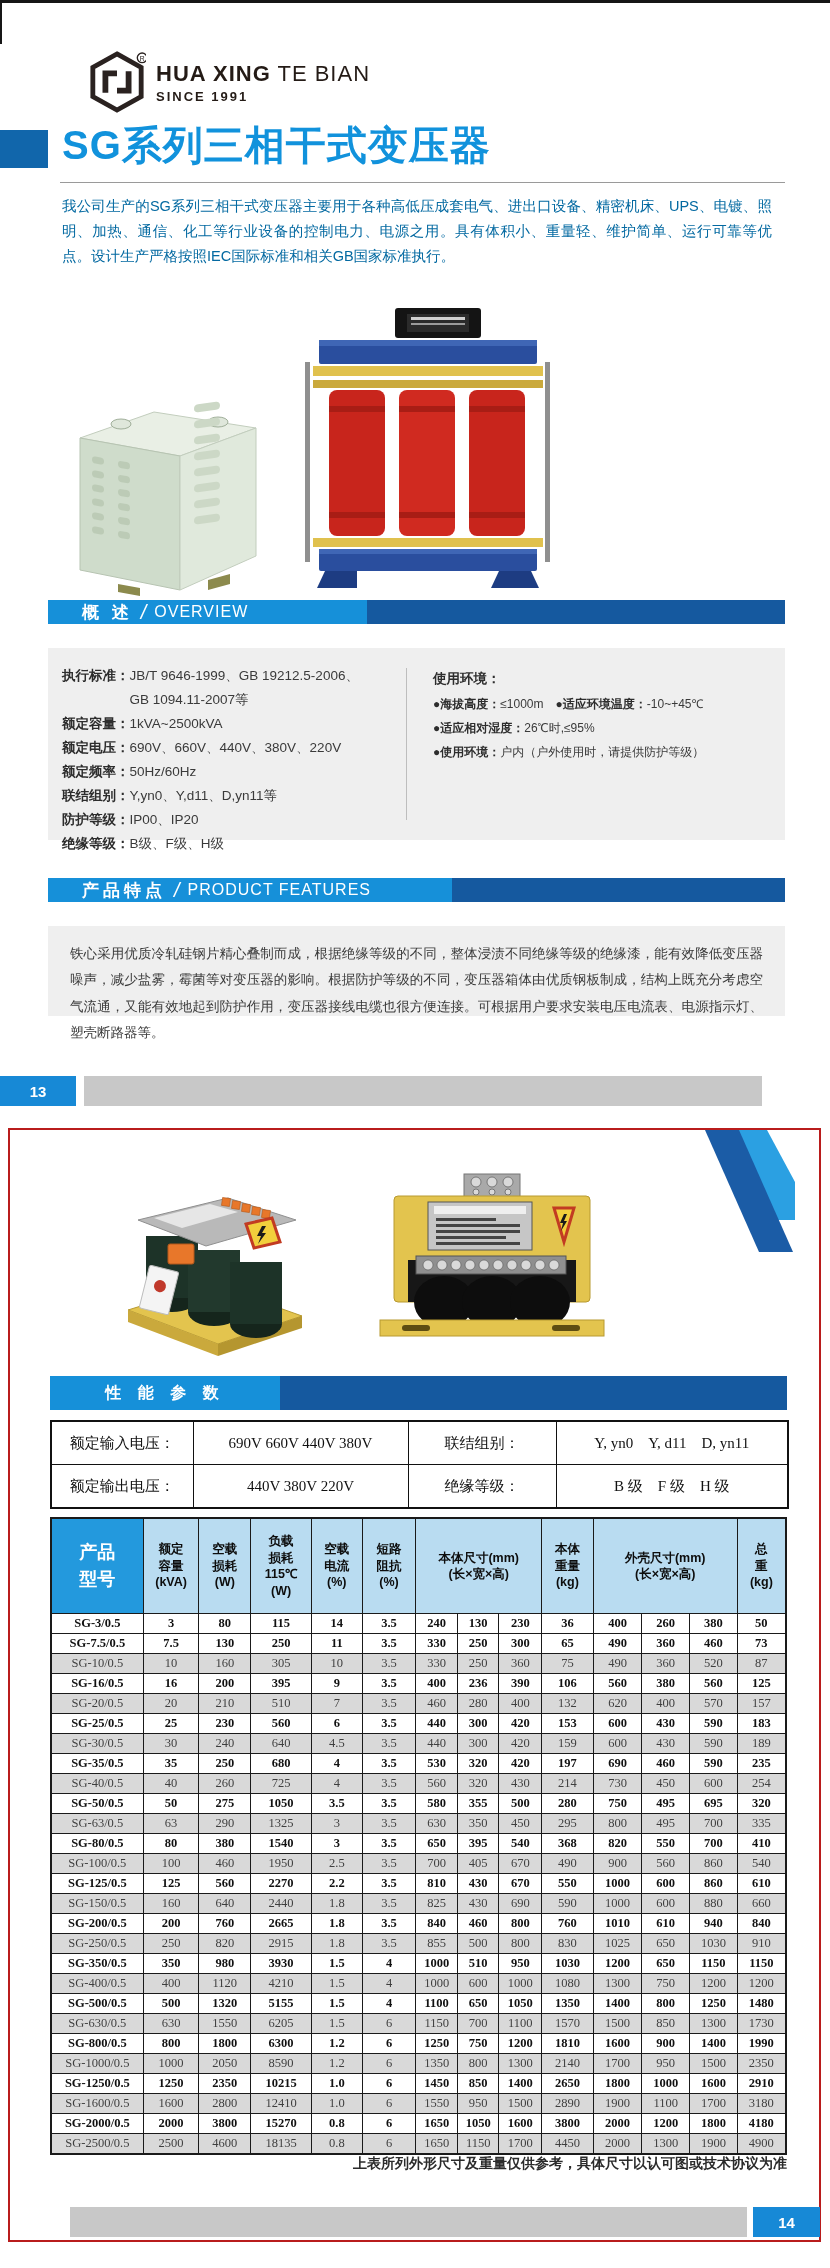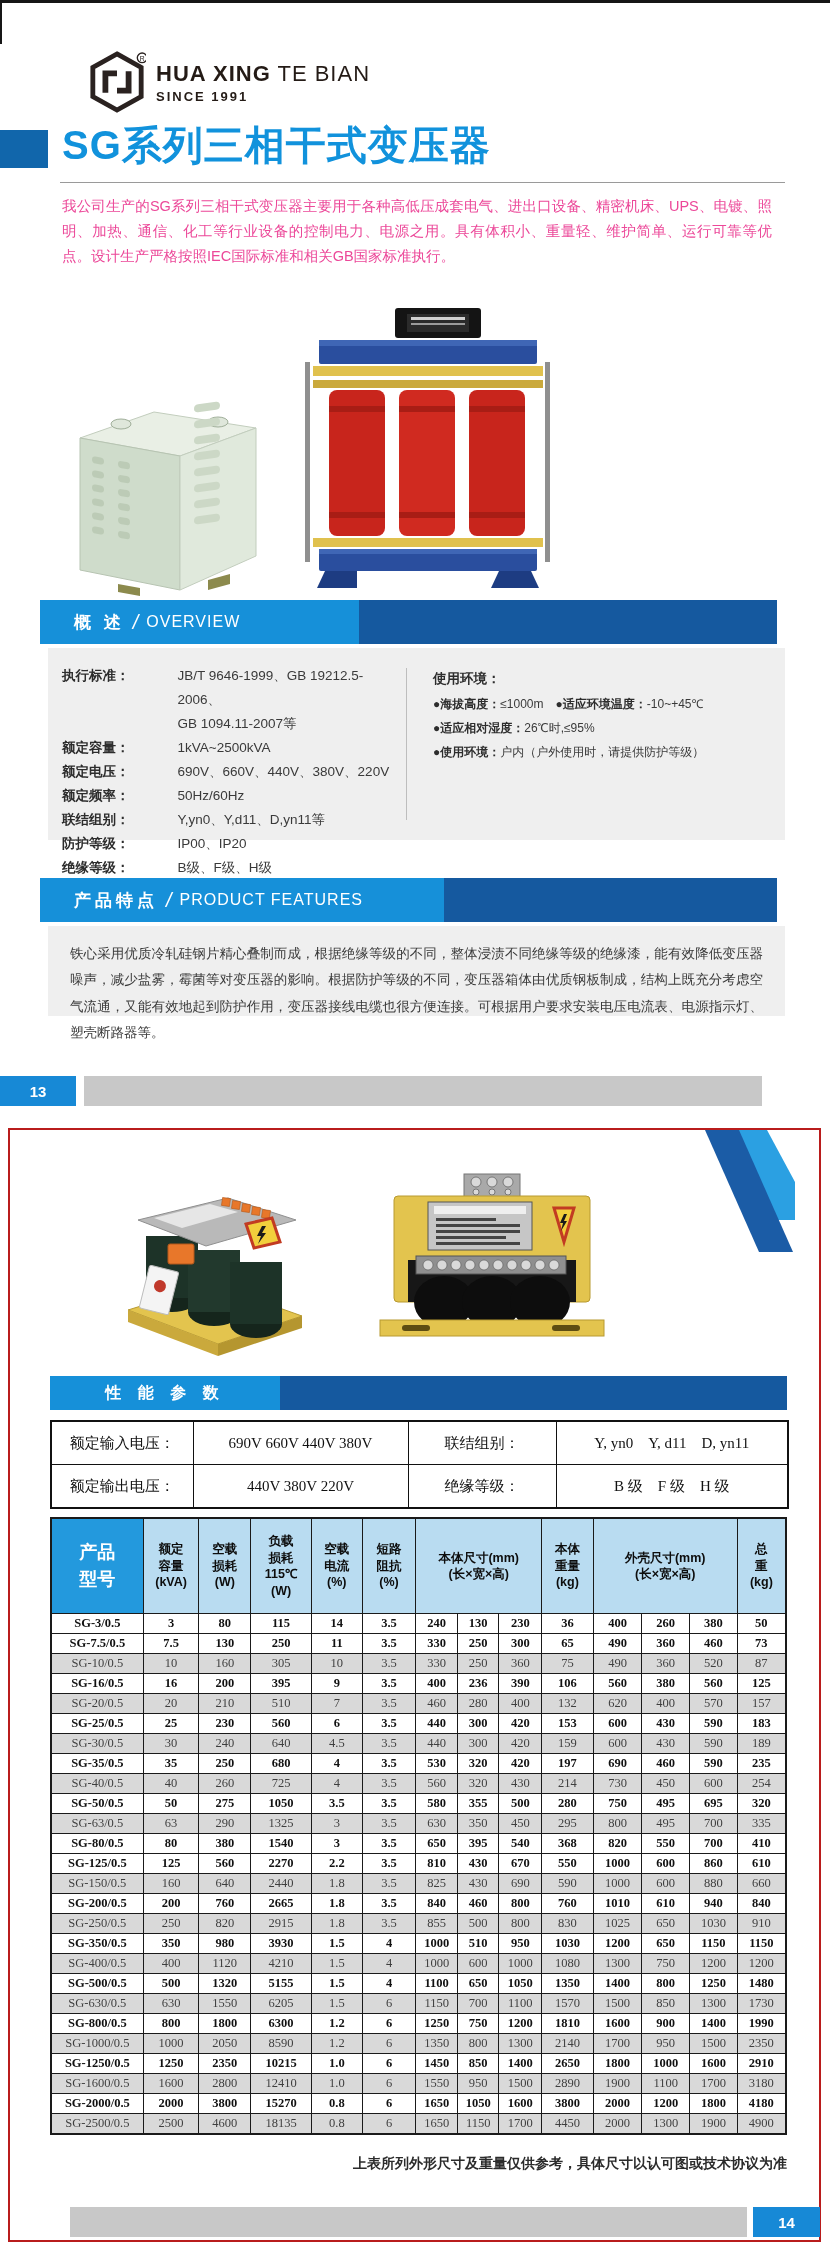--- a/index.html
+++ b/index.html
@@ -19,38 +19,38 @@
   .logo-text .line1{font-size:22px;letter-spacing:1px;color:#241b16;}
   .logo-text .line1 .heavy{font-weight:800;}
   .logo-text .line1 .light{font-weight:400;}
   .logo-text .line2{font-size:13px;font-weight:700;letter-spacing:2px;color:#241b16;margin-top:2px;}
 
   
   .title-square{left:0;top:130px;width:48px;height:38px;background:#1166ab;}
   .page-title{left:62px;top:118px;font-size:40px;font-weight:800;color:#1192dc;letter-spacing:1px;white-space:nowrap;}
   .title-rule{left:60px;top:182px;width:725px;height:1px;background:#9a9a9a;}
 
-  .intro{left:62px;top:194px;width:710px;font-size:14.5px;line-height:1.72;color:#ec4899;text-align:justify;}
+  .intro{left:62px;top:194px;width:710px;font-size:14.5px;line-height:1.72;color:#0369a1;text-align:justify;}
 
   
-  .bar{height:44px;width:737px;left:40px;display:flex;}
+  .bar{height:24px;width:737px;left:48px;display:flex;}
   .bar .seg-light{background:#1690d9;color:#fff;display:flex;align-items:center;padding-left:34px;}
   .bar .seg-dark{background:#15599f;flex:1;}
   .bar .zh{font-size:17px;font-weight:700;letter-spacing:4px;}
   .bar .sep{font-size:20px;font-weight:300;margin:0 8px;font-style:italic;}
   .bar .en{font-size:16px;letter-spacing:1px;}
 
   .gray-box{left:48px;width:737px;background:#efefef;box-sizing:border-box;}
   .overview-box{top:648px;height:192px;display:flex;padding:16px 0;}
   .ov-left{width:358px;padding-left:14px;box-sizing:border-box;}
   .ov-div{width:1px;background:#bdbdbd;margin:4px 0;}
   .ov-right{flex:1;padding-left:26px;padding-top:2px;}
   .spec-line{display:flex;font-size:13.5px;line-height:1.78;color:#3a3a3a;}
   .spec-label{font-weight:700;color:#2d2d2d;white-space:nowrap;}
-  .spec-value{white-space:pre-line;margin-left:48px;}
+  .spec-value{white-space:pre-line;}
   .env-title{font-size:13.5px;font-weight:700;color:#2d2d2d;line-height:1.9;}
   .env-line{font-size:12px;line-height:2.0;color:#3a3a3a;}
   .env-line .bold{color:#2d2d2d;}
 
   .features-box{top:926px;height:90px;padding:15px 22px;}
   .features-text{font-size:13.5px;line-height:1.95;color:#3a3a3a;text-align:justify;}
 
   
   .pagenum{height:30px;display:flex;align-items:center;justify-content:center;
            background:#1789d6;color:#fff;font-size:15px;font-weight:600;}
@@ -607,20 +607,36 @@
           <td>3.5</td>
           <td>650</td>
           <td>395</td>
           <td>540</td>
           <td>368</td>
           <td>820</td>
           <td>550</td>
           <td>700</td>
           <td>410</td>
         </tr>
+        <tr class="row-gray">
+          <td>SG-100/0.5</td>
+          <td>100</td>
+          <td>460</td>
+          <td>1950</td>
+          <td>2.5</td>
+          <td>3.5</td>
+          <td>700</td>
+          <td>405</td>
+          <td>670</td>
+          <td>490</td>
+          <td>900</td>
+          <td>560</td>
+          <td>860</td>
+          <td>540</td>
+        </tr>
         <tr class="row-white">
           <td>SG-125/0.5</td>
           <td>125</td>
           <td>560</td>
           <td>2270</td>
           <td>2.2</td>
           <td>3.5</td>
           <td>810</td>
           <td>430</td>
           <td>670</td>

